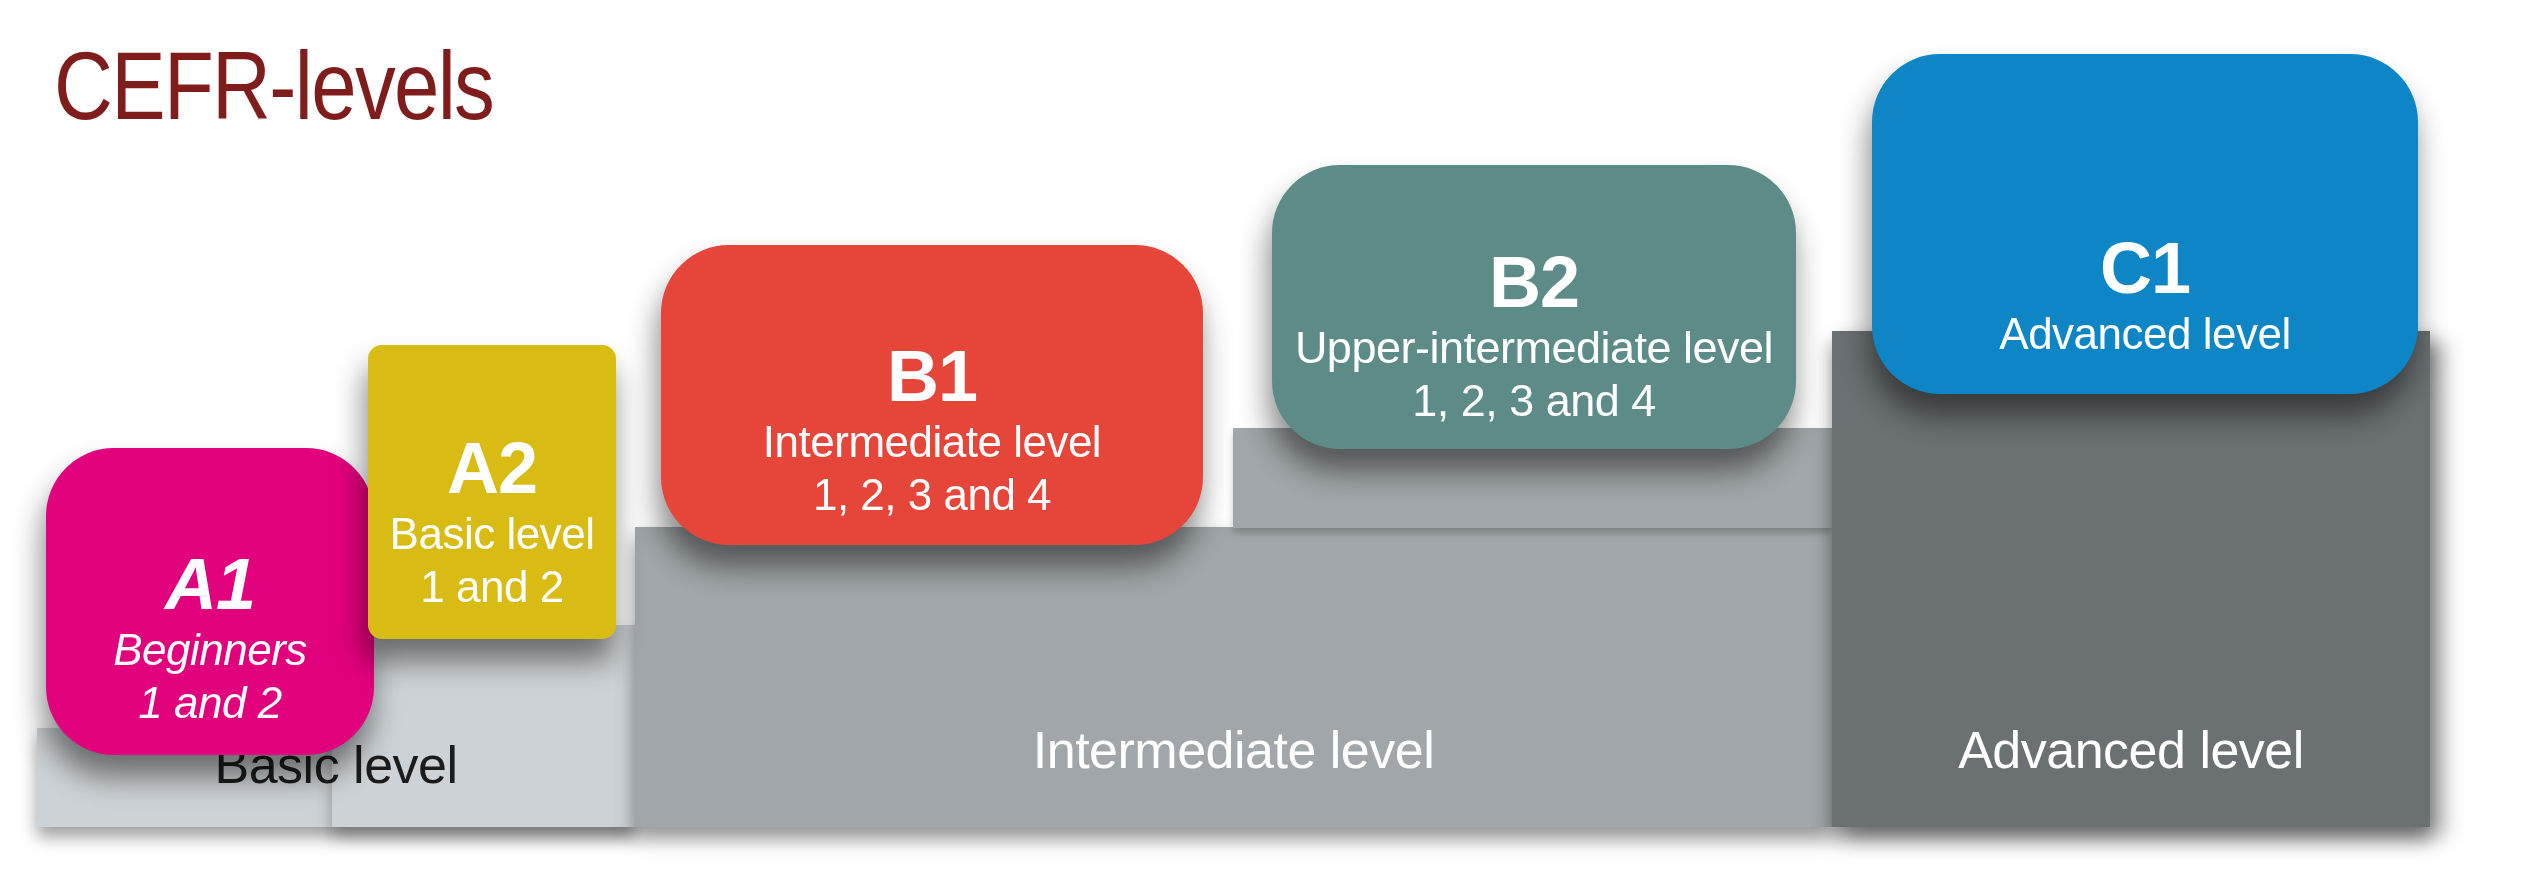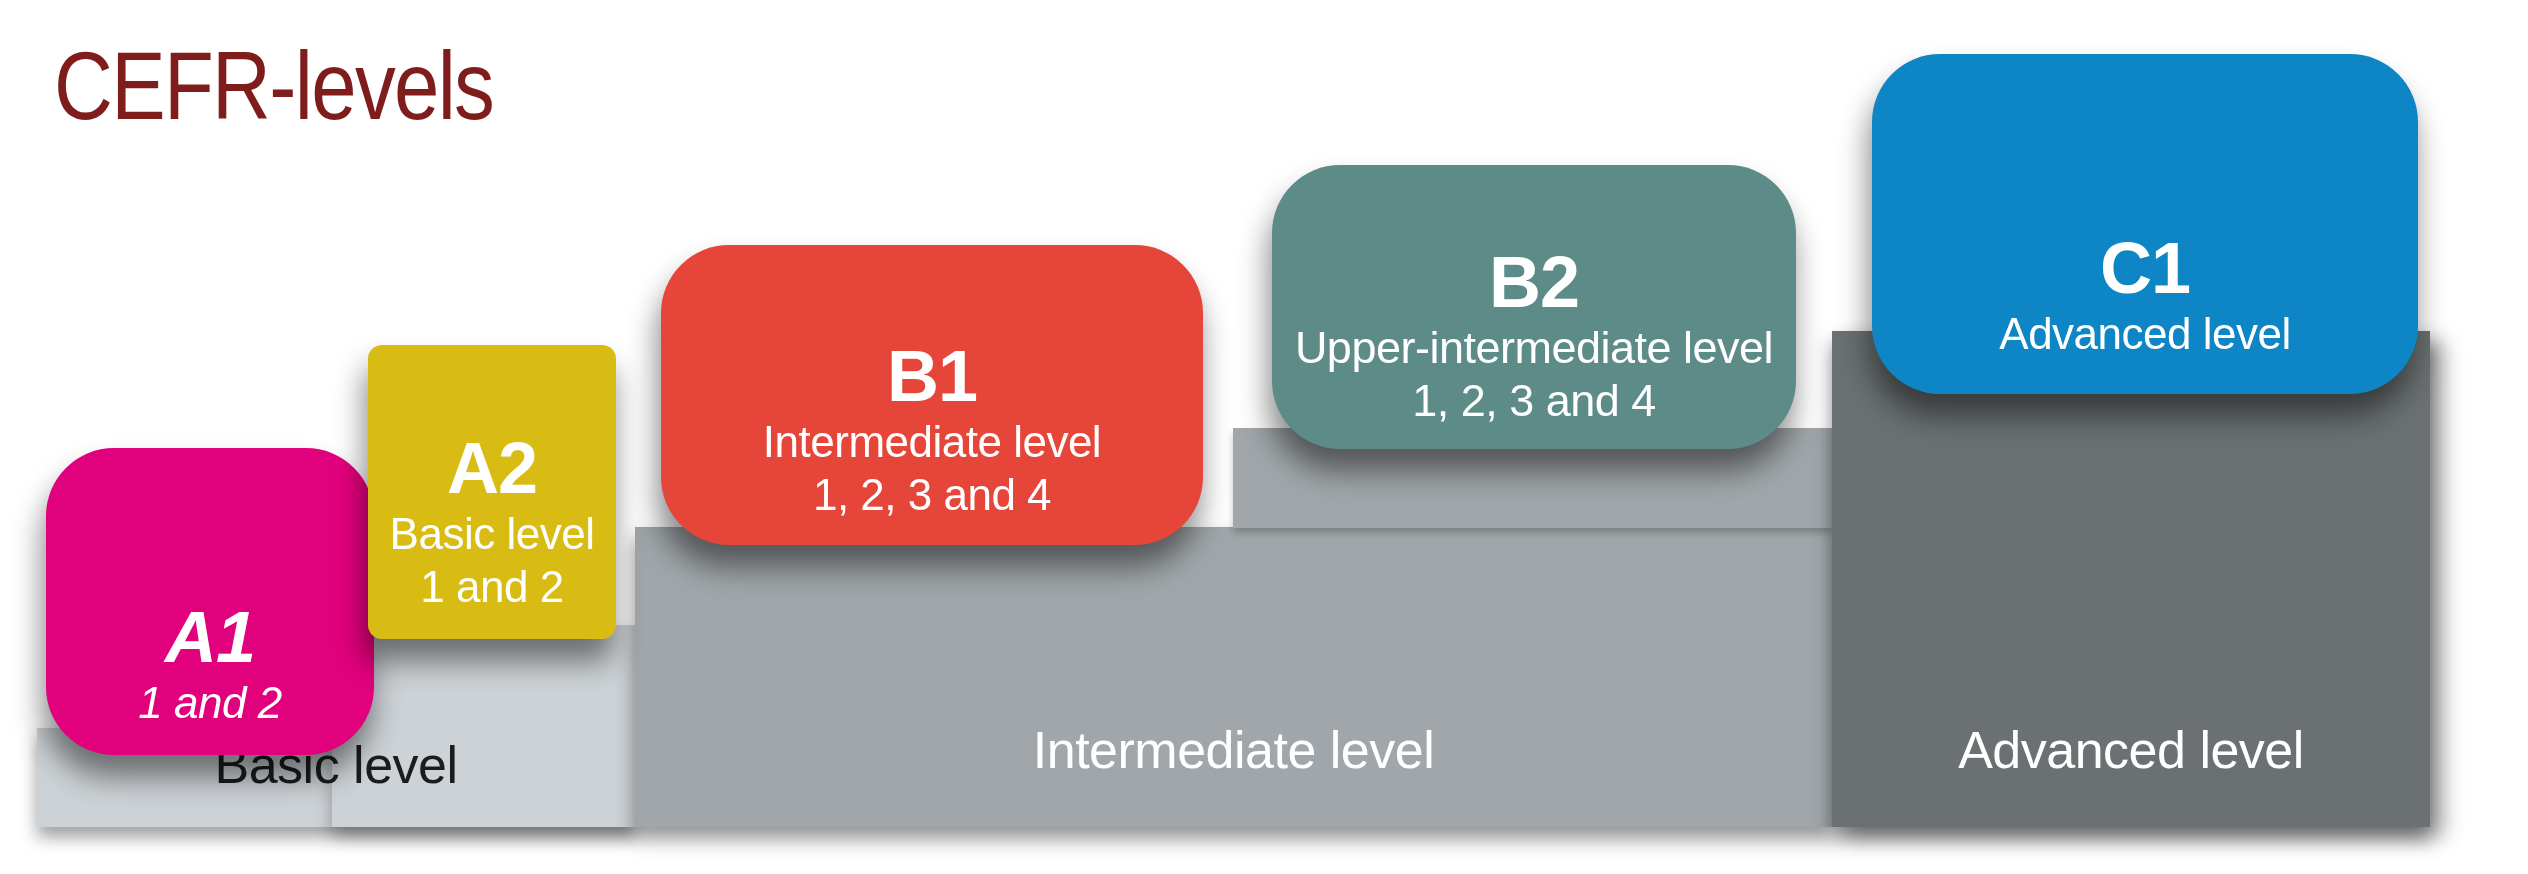--- a/index.html
+++ b/index.html
@@ -65,20 +65,21 @@
   <div class="step step-inter-high" style="background: rgb(160, 166, 169);"></div>
   <div class="step step-advanced" style="background: rgb(107, 113, 114);"></div>
 
   <div class="step-label label-basic" style="color: rgb(28, 28, 28);">Basic level</div>
   <div class="step-label label-intermediate" style="color: rgb(255, 255, 255);">Intermediate level</div>
   <div class="step-label label-advanced" style="color: rgb(255, 255, 255);">Advanced level</div>
 
   <div class="badge badge-a1" style="background: rgb(226, 1, 124);">
     <div class="code">A1</div>
     <div class="sub">
+      <div>Beginners</div>
       <div>1 and 2</div>
     </div>
   </div>
 
   <div class="badge badge-a2" style="background: rgb(216, 188, 20);">
     <div class="code">A2</div>
     <div class="sub">
       <div>Basic level</div>
       <div>1 and 2</div>
     </div>

